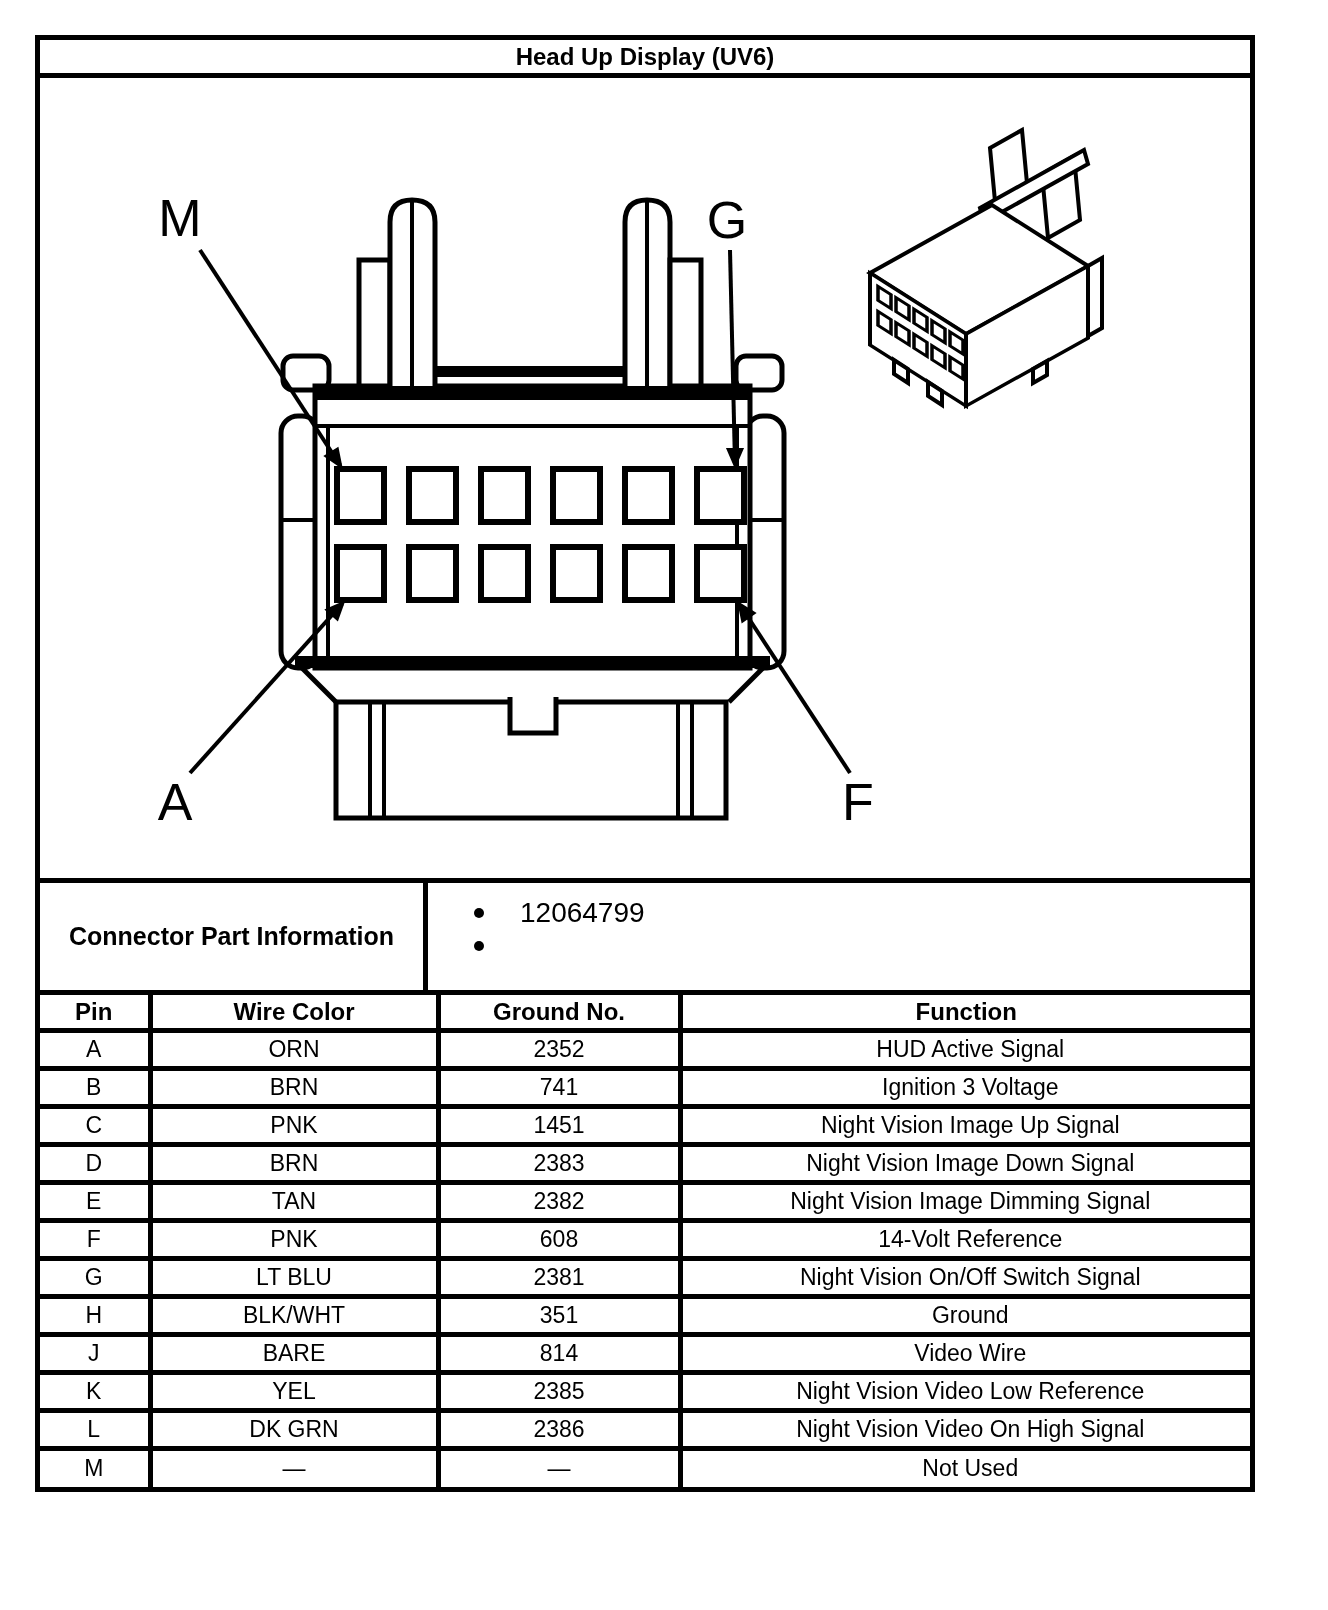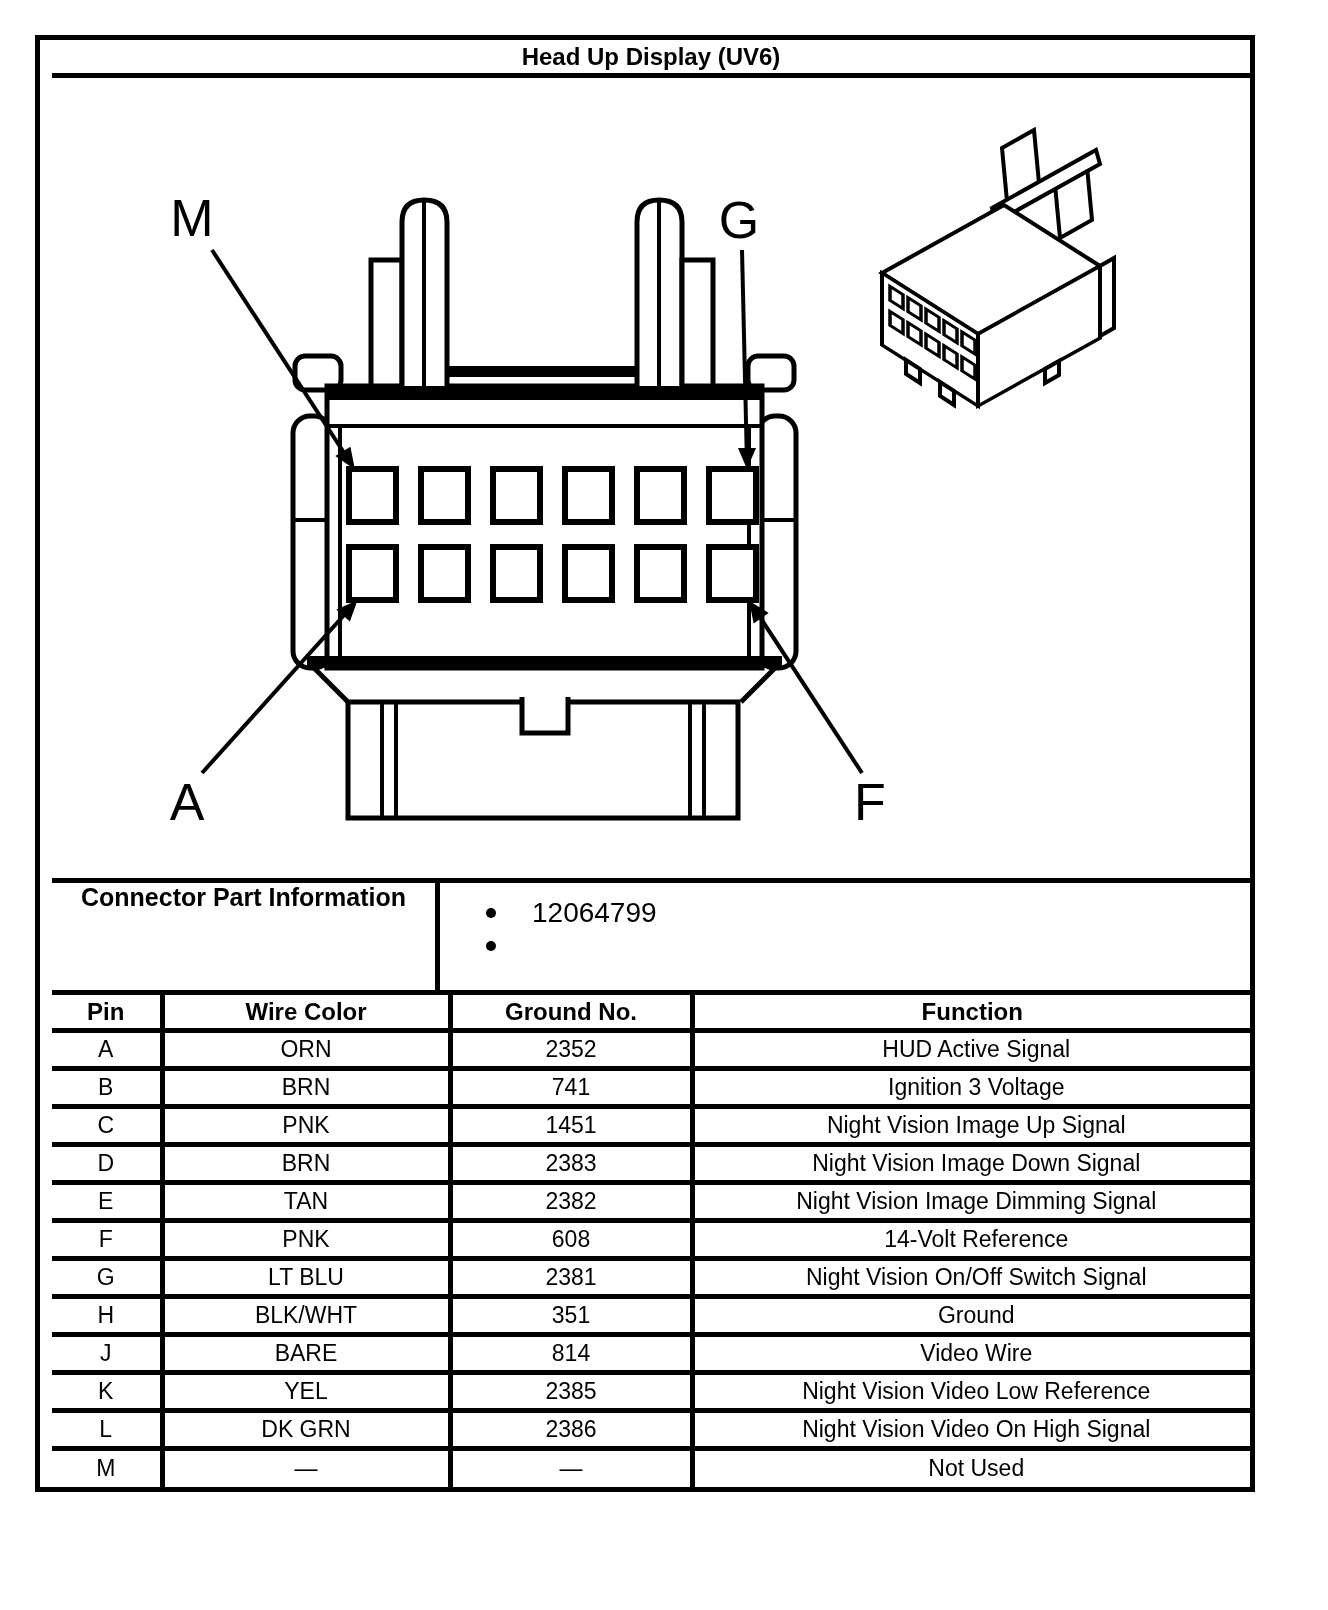--- a/index.html
+++ b/index.html
@@ -11,21 +11,20 @@
     color: #000;
     -webkit-font-smoothing: antialiased;
   }
   .page { position: relative; width: 1328px; height: 1610px; background: #fff; }
 
   .frame {
     position: absolute; left: 35px; top: 35px;
     width: 1220px;
     border: 5px solid #000;
     background: #fff;
-    padding-left: 12px;
   }
 
   .title-row {
     height: 38px;
     border-bottom: 5px solid #000;
     display: flex; align-items: center; justify-content: center;
     font-weight: bold; font-size: 24px;
   }
 
   .diagram-area {
@@ -41,21 +40,21 @@
   }
 
   .partinfo-row {
     display: flex;
     border-top: 5px solid #000;
     height: 112px;
   }
   .partinfo-label {
     width: 388px;
     border-right: 5px solid #000;
-    display: flex; align-items: flex-start; justify-content: center;
+    display: flex; align-items: center; justify-content: center;
     font-weight: bold; font-size: 25px;
     text-align: center;
     flex: none;
   }
   .partinfo-items {
     flex: 1;
     padding: 14px 10px 0 46px;
     font-size: 28px;
   }
   .partinfo-items ul { list-style: none; margin: 0; padding: 0; }

